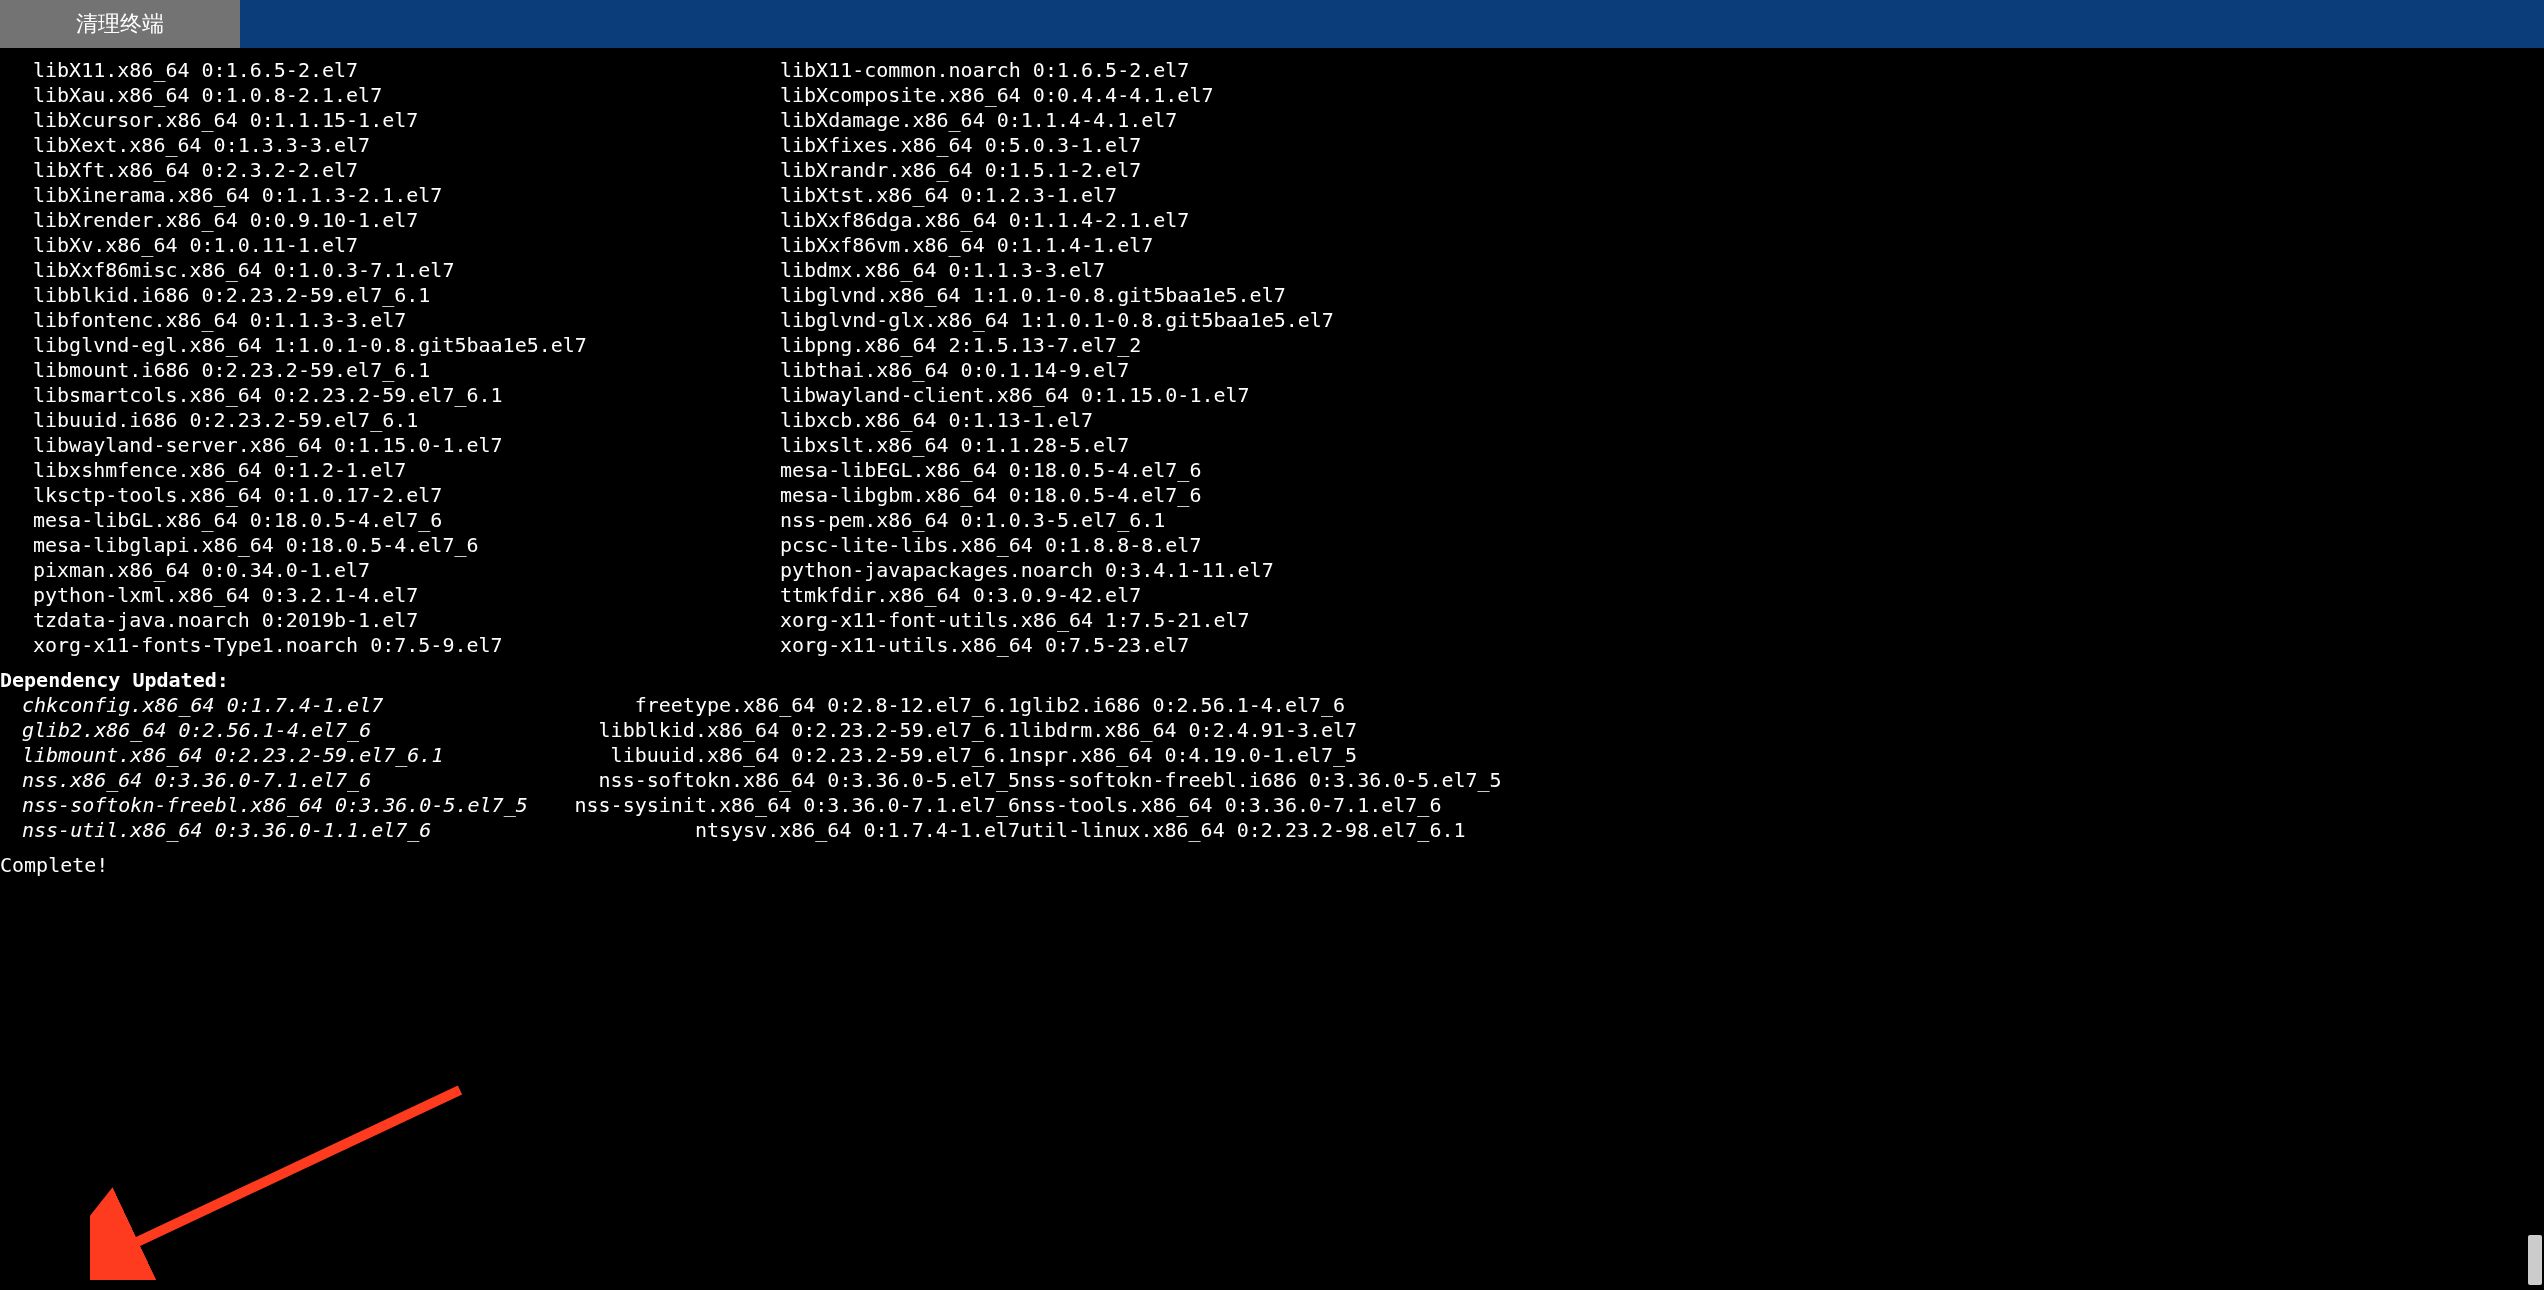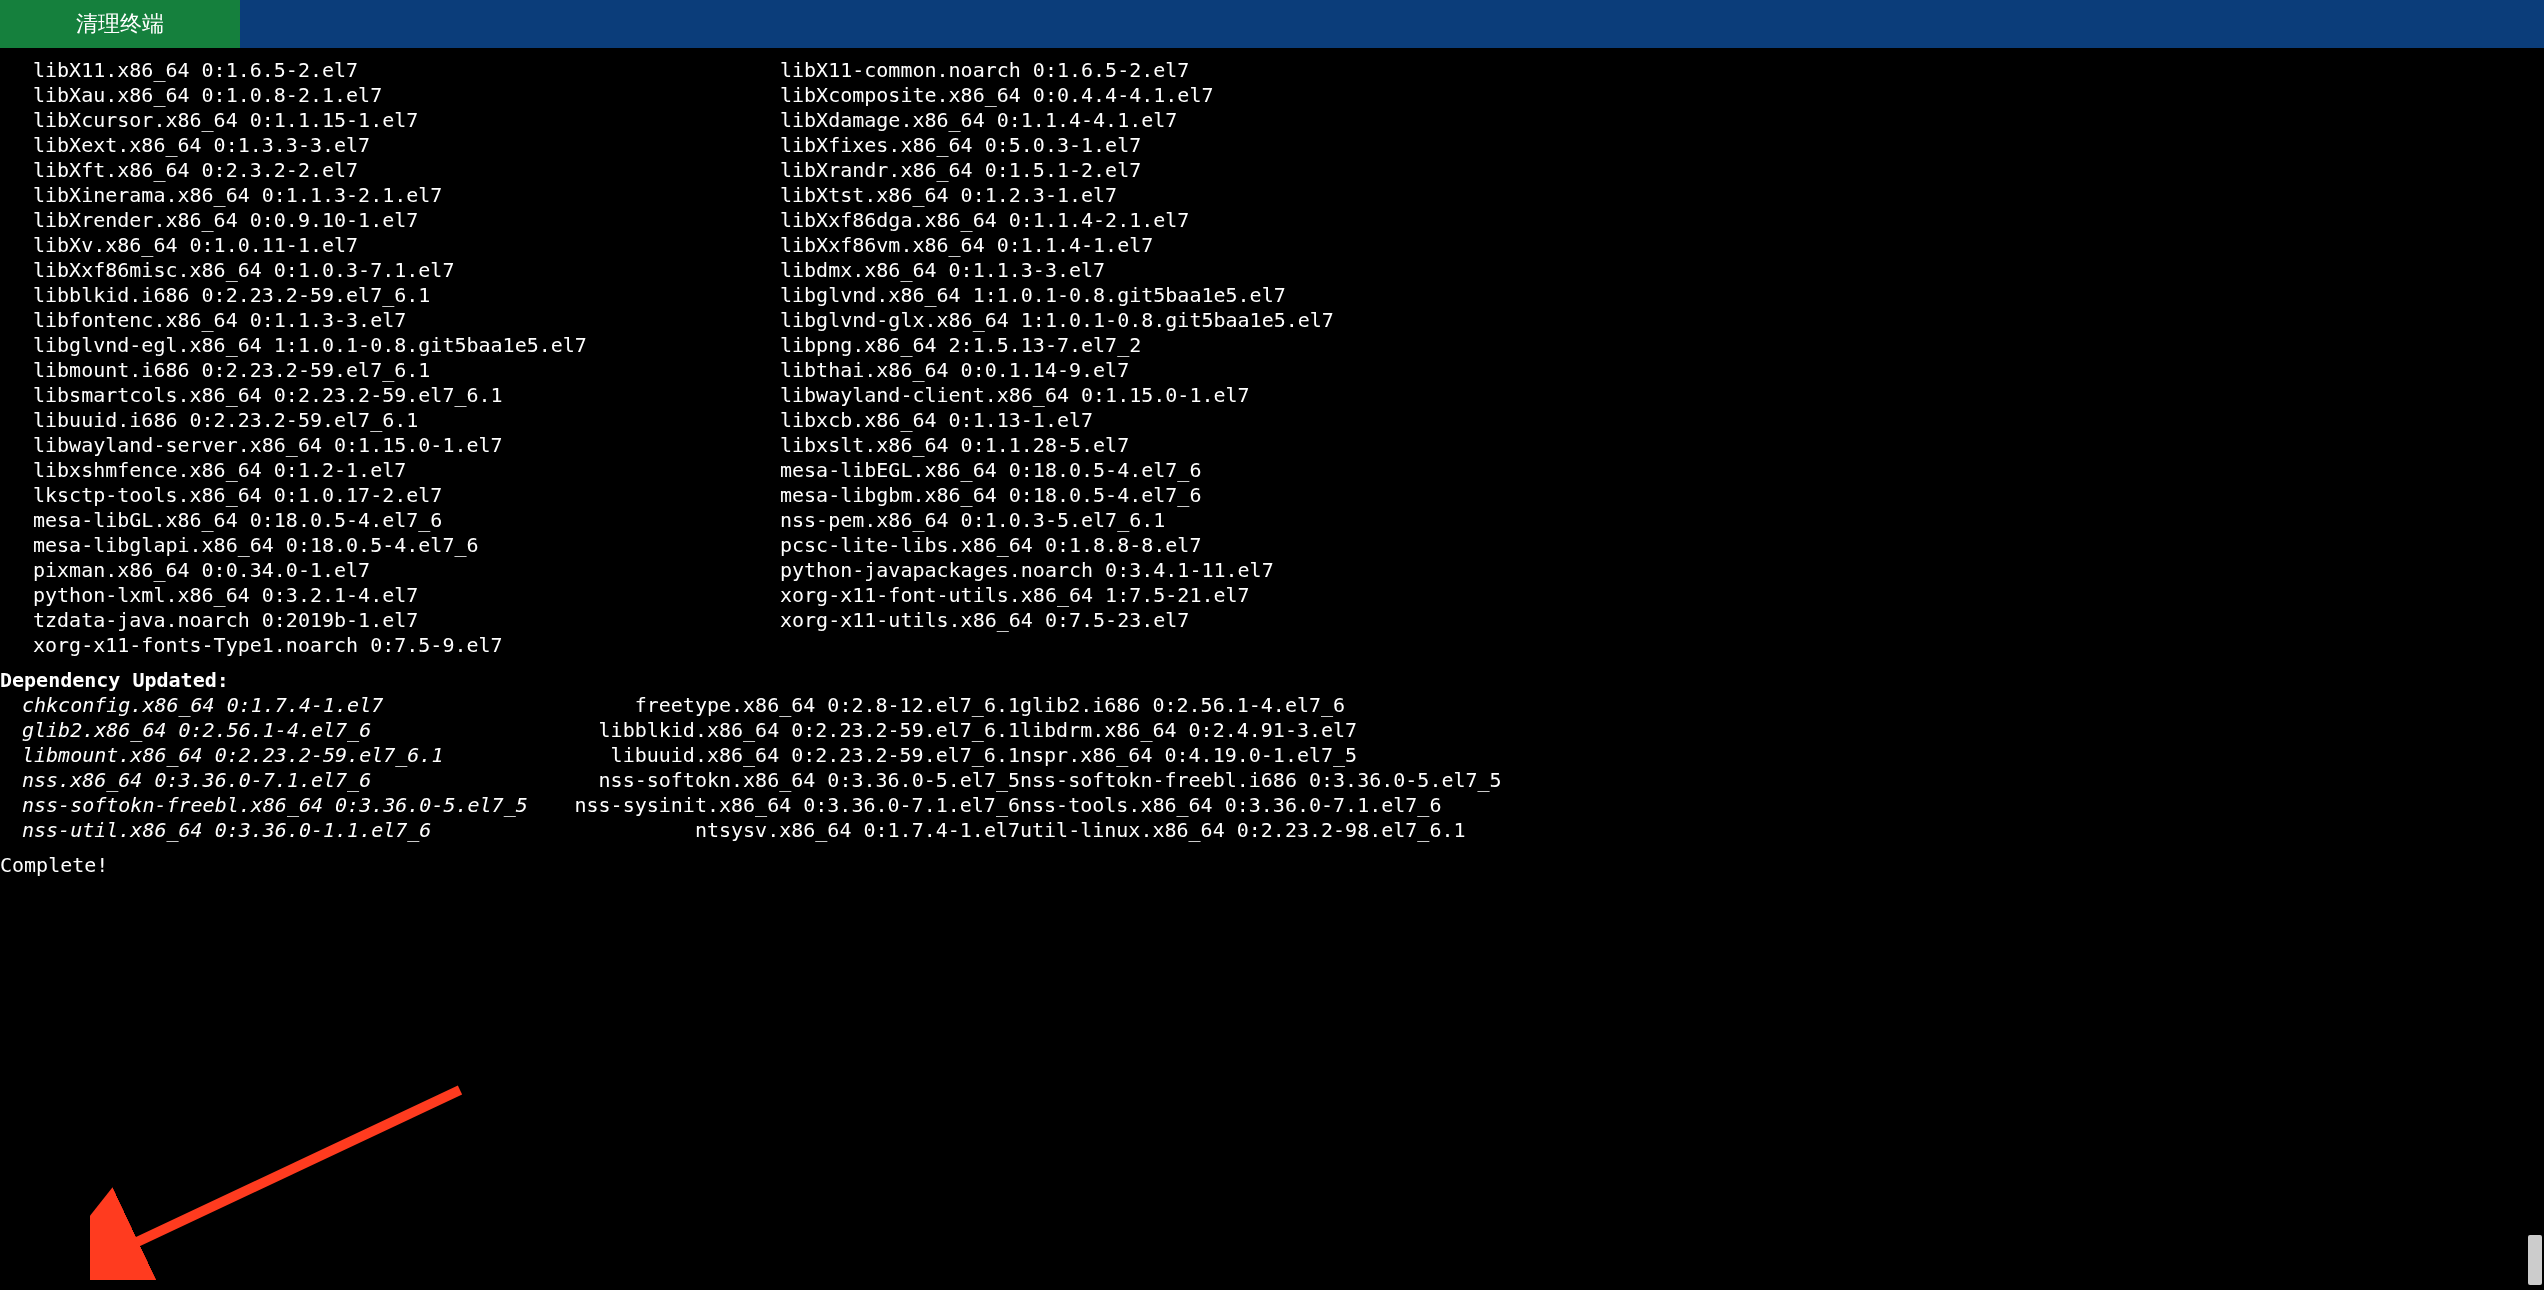--- a/index.html
+++ b/index.html
@@ -19,21 +19,21 @@
       position: relative;
     }
     .header-bar {
       background-color: #0b3d7a;
       height: 48px;
       width: 100%;
       display: flex;
       align-items: stretch;
     }
     .clear-button {
-      background-color: #15803d;
+      background-color: #737373;
       color: #ffffff;
       height: 48px;
       width: 240px;
       display: flex;
       align-items: center;
       justify-content: center;
       font-size: 22px;
       font-family: Arial, sans-serif;
       cursor: pointer;
     }
@@ -154,20 +154,21 @@
       <span class="pkg-line">libpng.x86_64 2:1.5.13-7.el7_2</span>
       <span class="pkg-line">libthai.x86_64 0:0.1.14-9.el7</span>
       <span class="pkg-line">libwayland-client.x86_64 0:1.15.0-1.el7</span>
       <span class="pkg-line">libxcb.x86_64 0:1.13-1.el7</span>
       <span class="pkg-line">libxslt.x86_64 0:1.1.28-5.el7</span>
       <span class="pkg-line">mesa-libEGL.x86_64 0:18.0.5-4.el7_6</span>
       <span class="pkg-line">mesa-libgbm.x86_64 0:18.0.5-4.el7_6</span>
       <span class="pkg-line">nss-pem.x86_64 0:1.0.3-5.el7_6.1</span>
       <span class="pkg-line">pcsc-lite-libs.x86_64 0:1.8.8-8.el7</span>
       <span class="pkg-line">python-javapackages.noarch 0:3.4.1-11.el7</span>
+      <span class="pkg-line">ttmkfdir.x86_64 0:3.0.9-42.el7</span>
       <span class="pkg-line">xorg-x11-font-utils.x86_64 1:7.5-21.el7</span>
       <span class="pkg-line">xorg-x11-utils.x86_64 0:7.5-23.el7</span>
     </div>
   </div>
 
   <div class="section-header">Dependency Updated:</div>
 
   <div class="three-col-section">
     <div class="col-a">
       <span class="pkg-line">chkconfig.x86_64 0:1.7.4-1.el7</span>

